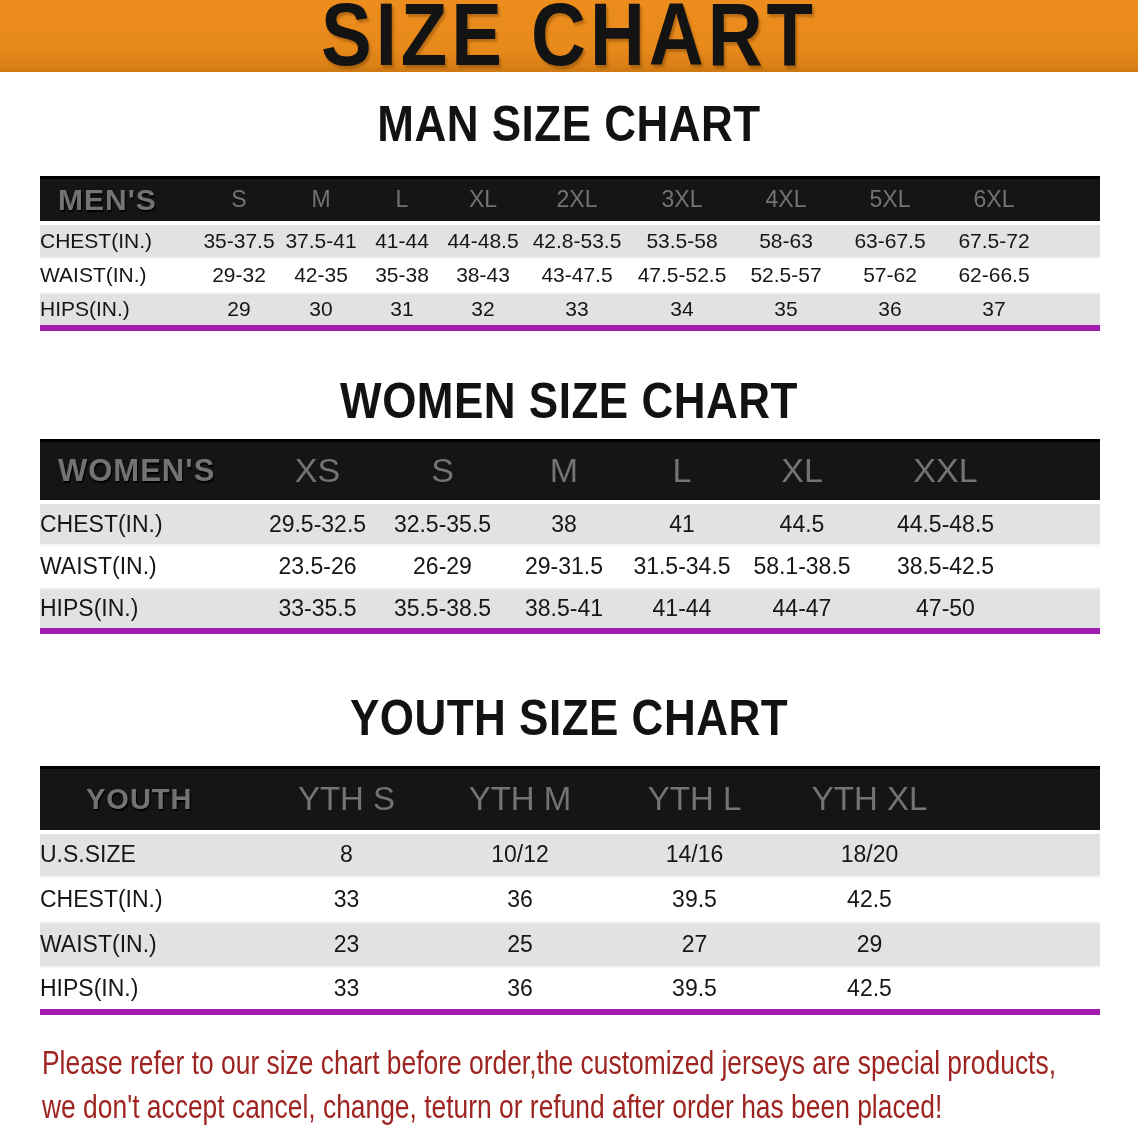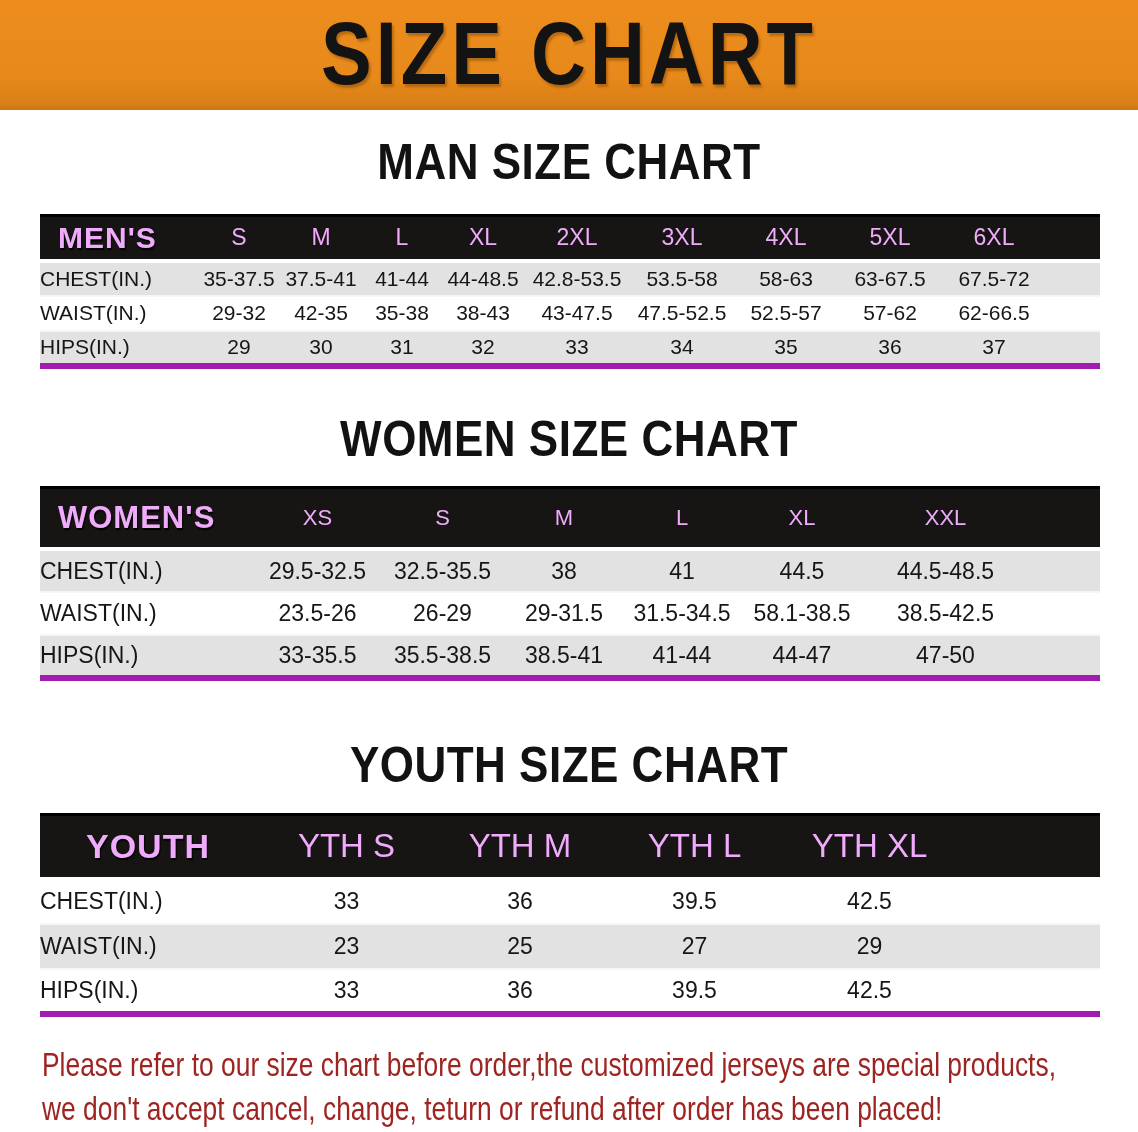--- a/index.html
+++ b/index.html
@@ -7,21 +7,21 @@
   body {
     width:1138px; height:1132px;
     background:#ffffff;
     font-family:"Liberation Sans", sans-serif;
     overflow:hidden;
     position:relative;
   }
 
   
   .banner {
-    width:1138px; height:110px;
+    width:1138px; height:72px;
     background:linear-gradient(180deg,#ec8d1e 0%, #e8891b 72%, #d87f16 100%);
     border-bottom:4px solid #cf7a13;
     display:flex; align-items:center; justify-content:center;
   }
   .banner-title {
     font-size:76px; font-weight:bold; color:#131313;
     letter-spacing:4px; line-height:1;
     transform:scaleY(1.18); transform-origin:center;
     text-shadow:2px 3px 2px rgba(90,50,0,0.35);
     white-space:nowrap;
@@ -34,48 +34,48 @@
     transform:scaleY(1.14); transform-origin:center;
     letter-spacing:0.5px; white-space:nowrap;
   }
   .heading-man   { margin-top:30px; }
   .heading-women { margin-top:48px; }
   .heading-youth { margin-top:62px; }
 
   
   .table-wrap { margin-left:40px; width:1060px; }
   .wrap-men   { margin-top:30px; }
-  .wrap-women { margin-top:25px; }
+  .wrap-women { margin-top:16px; }
   .wrap-youth { margin-top:26px; }
 
   table.size-table {
     width:1060px; table-layout:fixed; border-collapse:collapse;
     border-spacing:0;
   }
   table.size-table th, table.size-table td {
     overflow:hidden; white-space:nowrap;
   }
 
   thead th {
-    background:#171514; color:#f0abfc;
+    background:#171514; color:#737373;
     border-top:3px solid #000; border-bottom:4px solid #ffffff;
     font-weight:normal; font-size:23px; text-align:center;
     vertical-align:middle;
   }
   thead th.corner {
     text-align:left; padding-left:18px;
     font-weight:bold; letter-spacing:1px;
     text-shadow:1px 2px 1px #000;
   }
   .wrap-men   thead th { height:45px; }
-  .wrap-women thead th { height:62px; font-size:22px; }
+  .wrap-women thead th { height:62px; font-size:34px; }
   .wrap-youth thead th { height:64px; font-size:33px; }
   .wrap-men   thead th.corner { font-size:30px; }
   .wrap-women thead th.corner { font-size:31px; }
-  .wrap-youth thead th.corner { font-size:34px;padding-left:46px; }
+  .wrap-youth thead th.corner { font-size:29px;padding-left:46px; }
 
   tbody th.rowlabel {
     font-weight:normal; text-align:left; color:#161616;
   }
   tbody td { text-align:center; color:#161616; }
   .wrap-men   tbody th.rowlabel, .wrap-men   tbody td { font-size:21px; height:35px; }
   .wrap-women tbody th.rowlabel, .wrap-women tbody td { font-size:23px; height:43px; }
   .wrap-youth tbody th.rowlabel, .wrap-youth tbody td { font-size:23px; height:45px; }
 
   tr.shade { background:#e2e2e2; }
@@ -251,20 +251,28 @@
         <tr>
           <th class="corner">YOUTH</th>
           <th>YTH S</th>
           <th>YTH M</th>
           <th>YTH L</th>
           <th>YTH XL</th>
           <th></th>
         </tr>
       </thead>
       <tbody>
+        <tr class="shade">
+          <th class="rowlabel">U.S.SIZE</th>
+          <td>8</td>
+          <td>10/12</td>
+          <td>14/16</td>
+          <td>18/20</td>
+          <td></td>
+        </tr>
         <tr class="plain">
           <th class="rowlabel">CHEST(IN.)</th>
           <td>33</td>
           <td>36</td>
           <td>39.5</td>
           <td>42.5</td>
           <td></td>
         </tr>
         <tr class="shade">
           <th class="rowlabel">WAIST(IN.)</th>

